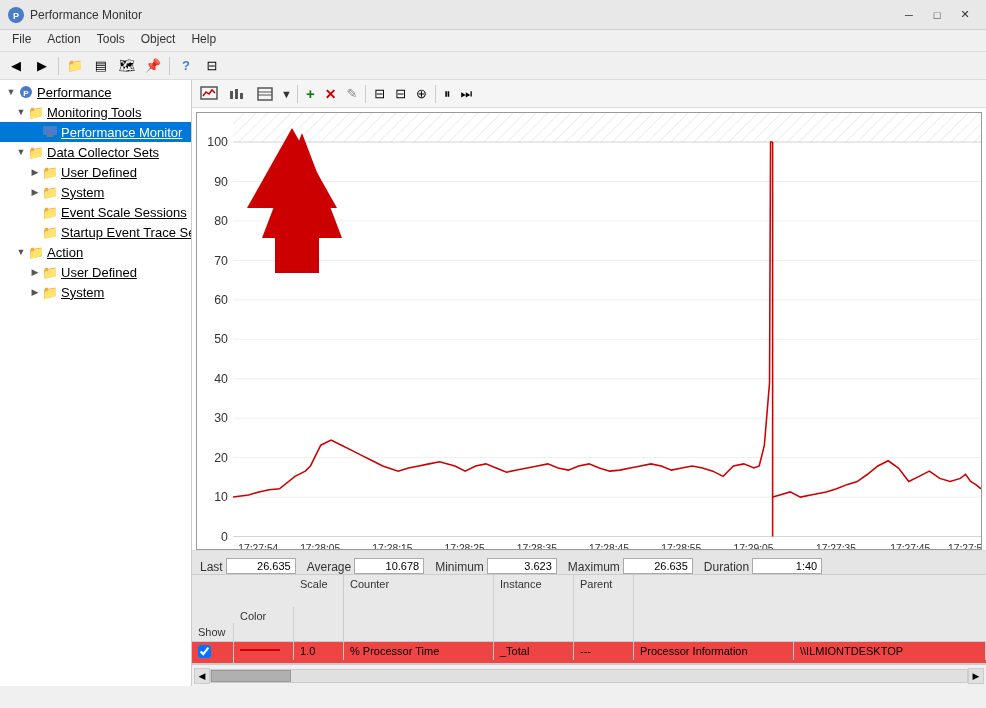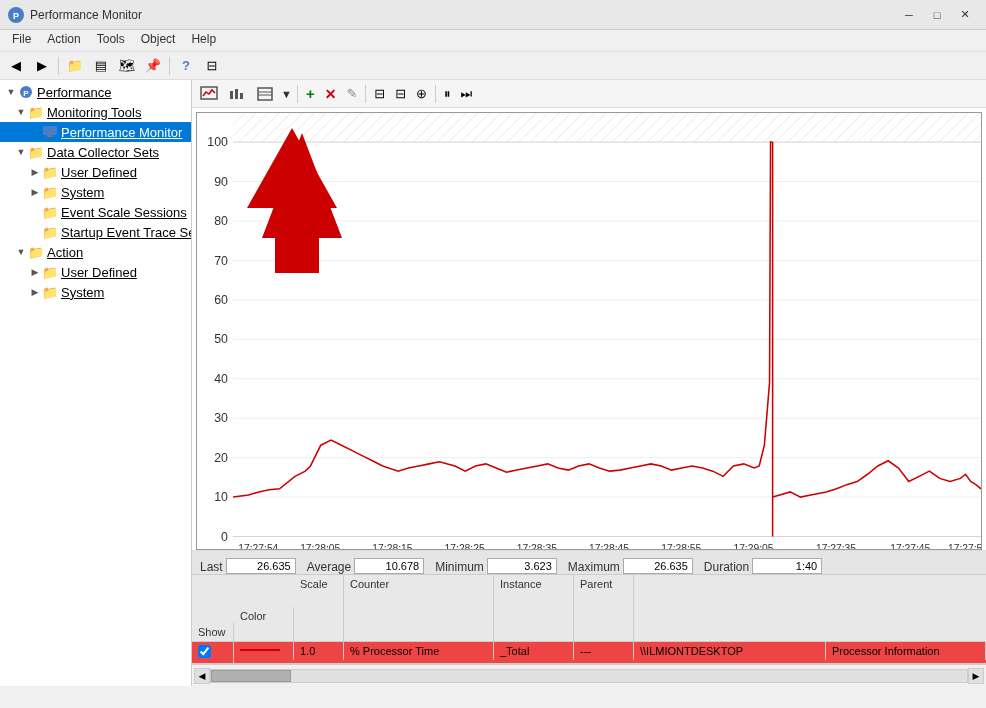--- a/index.html
+++ b/index.html
@@ -353,22 +353,22 @@
           </div>
           <div class="counter-cell" style="width:60px;">
             <svg width="40" height="10">
                 <line x1="0" y1="5" x2="40" y2="5" stroke="#cc0000" stroke-width="2"></line>
               </svg>
           </div>
           <div class="counter-cell" style="width:50px;">1.0</div>
           <div class="counter-cell" style="width:150px;">% Processor Time</div>
           <div class="counter-cell" style="width:80px;">_Total</div>
           <div class="counter-cell" style="width:60px;">---</div>
+          <div class="counter-cell" style="width:160px;">Processor Information</div>
           <div class="counter-cell" style="flex:1;">\\ILMIONTDESKTOP</div>
-          <div class="counter-cell" style="width:160px;">Processor Information</div>
         </div>
       </div>
 
       <div class="bottom-scroll">
         <div class="scroll-arrow">◀</div>
         <div class="scroll-track">
           <div class="scroll-thumb"></div>
         </div>
         <div class="scroll-arrow">▶</div>
       </div>

